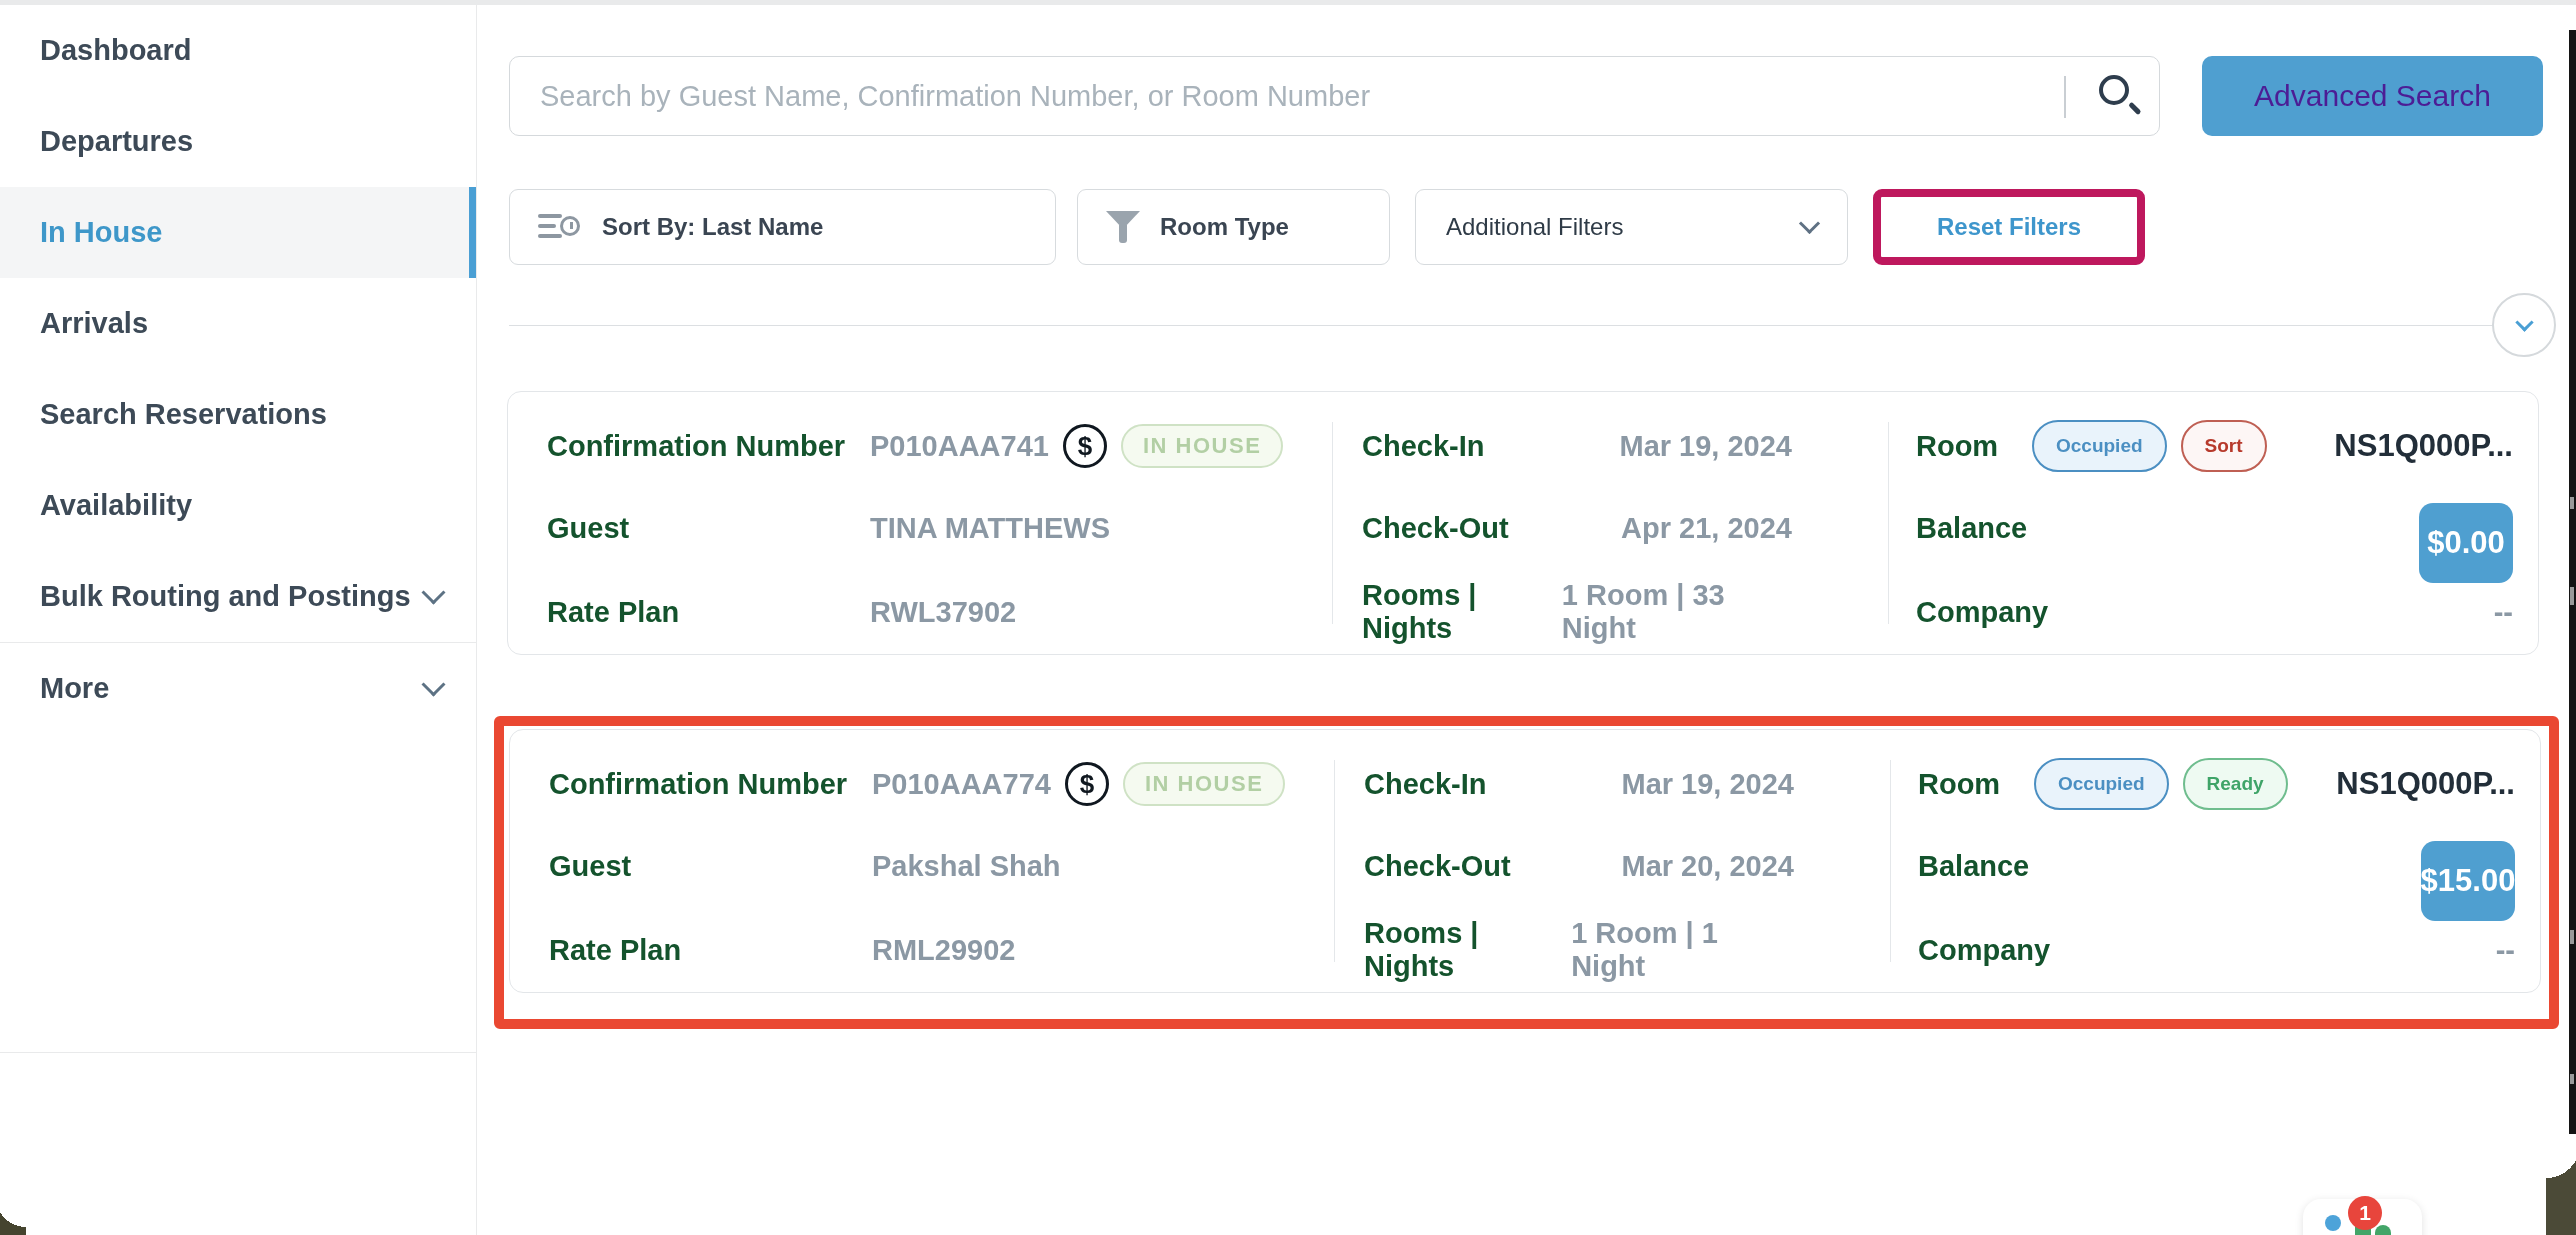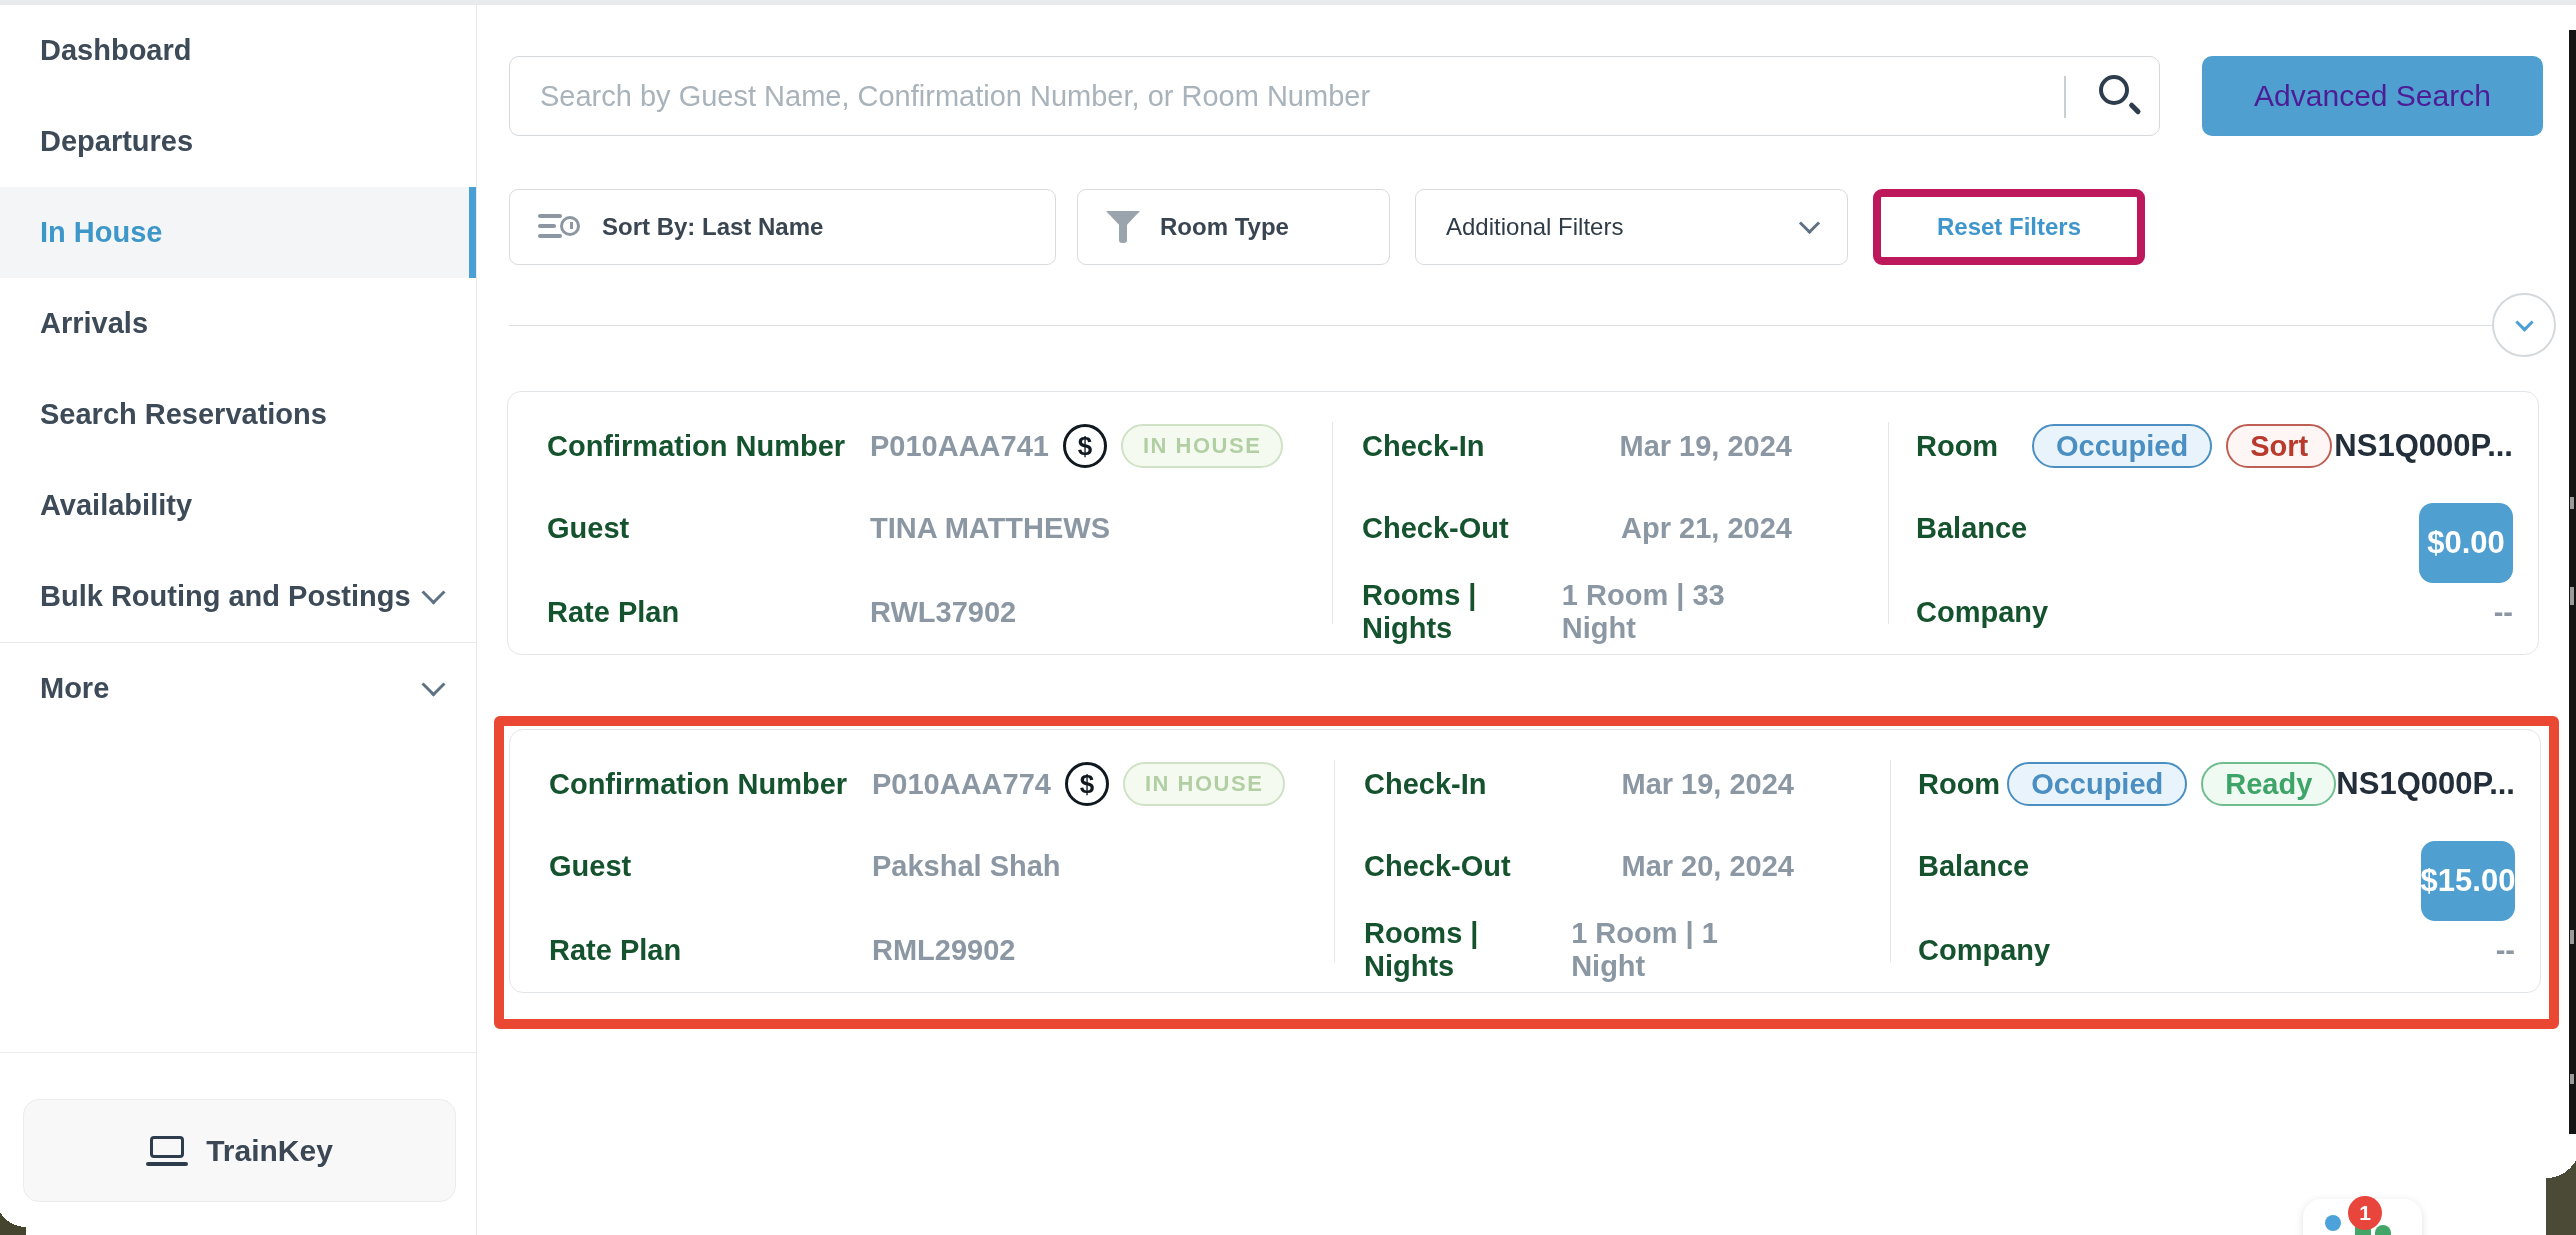--- a/index.html
+++ b/index.html
@@ -80,21 +80,21 @@
   .val{font-size:29px;font-weight:600;color:#8b98a4;}
   .c1 .row{left:39px;right:20px;}
   .c1 .val-off{position:absolute;left:323px;display:flex;align-items:center;gap:14px;}
   .c2 .row{left:30px;right:96px;}
   .c2 .val{margin-left:auto;}
   .c3 .row{left:28px;right:25px;}
   .dollar-ic{width:44px;height:44px;border:3.5px solid #101820;border-radius:50%;display:flex;align-items:center;justify-content:center;
     font-size:26px;font-weight:700;color:#101820;background:#fff;}
   .pill-inhouse{height:44px;border-radius:22px;border:2px solid #cfe2c5;background:#f5faf0;color:#b2cfa4;
     display:flex;align-items:center;padding:0 20px;font-size:22px;font-weight:600;letter-spacing:1.5px;}
-  .pill{height:44px;border-radius:26px;display:flex;align-items:center;padding:18px 22px;font-size:29px;font-weight:600;border:2.5px solid;}
+  .pill{height:52px;border-radius:26px;display:flex;align-items:center;padding:18px 22px;font-size:19px;font-weight:600;border:2.5px solid;}
   .pill.occupied{color:#4b8fc2;border-color:#4b8fc2;background:#e9f3fb;}
   .pill.dirty{color:#b73a2c;border-color:#bf5f53;background:#fdf6f5;}
   .pill.ready{color:#3fa468;border-color:#6fbd8e;background:#eefaf2;}
   .room-label{width:116px;}
   .pills{display:flex;gap:14px;}
   .room-num{margin-left:auto;font-size:31px;font-weight:700;color:#222e39;}
   .balance-btn{position:absolute;right:25px;top:111px;width:94px;height:80px;background:#4f9fd0;border:none;border-radius:14px;
     color:#fff;font-size:31px;font-weight:600;display:flex;align-items:center;justify-content:center;cursor:pointer;}
   .dashval{margin-left:auto;font-weight:700;}
 
@@ -144,27 +144,20 @@
       <span>Bulk Routing and Postings</span>
       <span class="chev"></span>
     </div>
     <div class="side-divider"></div>
     <div class="nav-item">
       <span>More</span>
       <span class="chev"></span>
     </div>
 
     <div class="bottom-divider"></div>
-    <div class="trainkey">
-      <span class="laptop">
-          <span class="screen"></span>
-          <span class="base"></span>
-        </span>
-      <span class="trainkey-label">TrainKey</span>
-    </div>
   </aside>
 
   <div class="search-box">
     <input class="search-input" type="text" placeholder="Search by Guest Name, Confirmation Number, or Room Number" style="">
     <span class="search-pipe"></span>
     <span class="search-glass">
         <span class="lens"></span>
         <span class="handle"></span>
       </span>
   </div>

